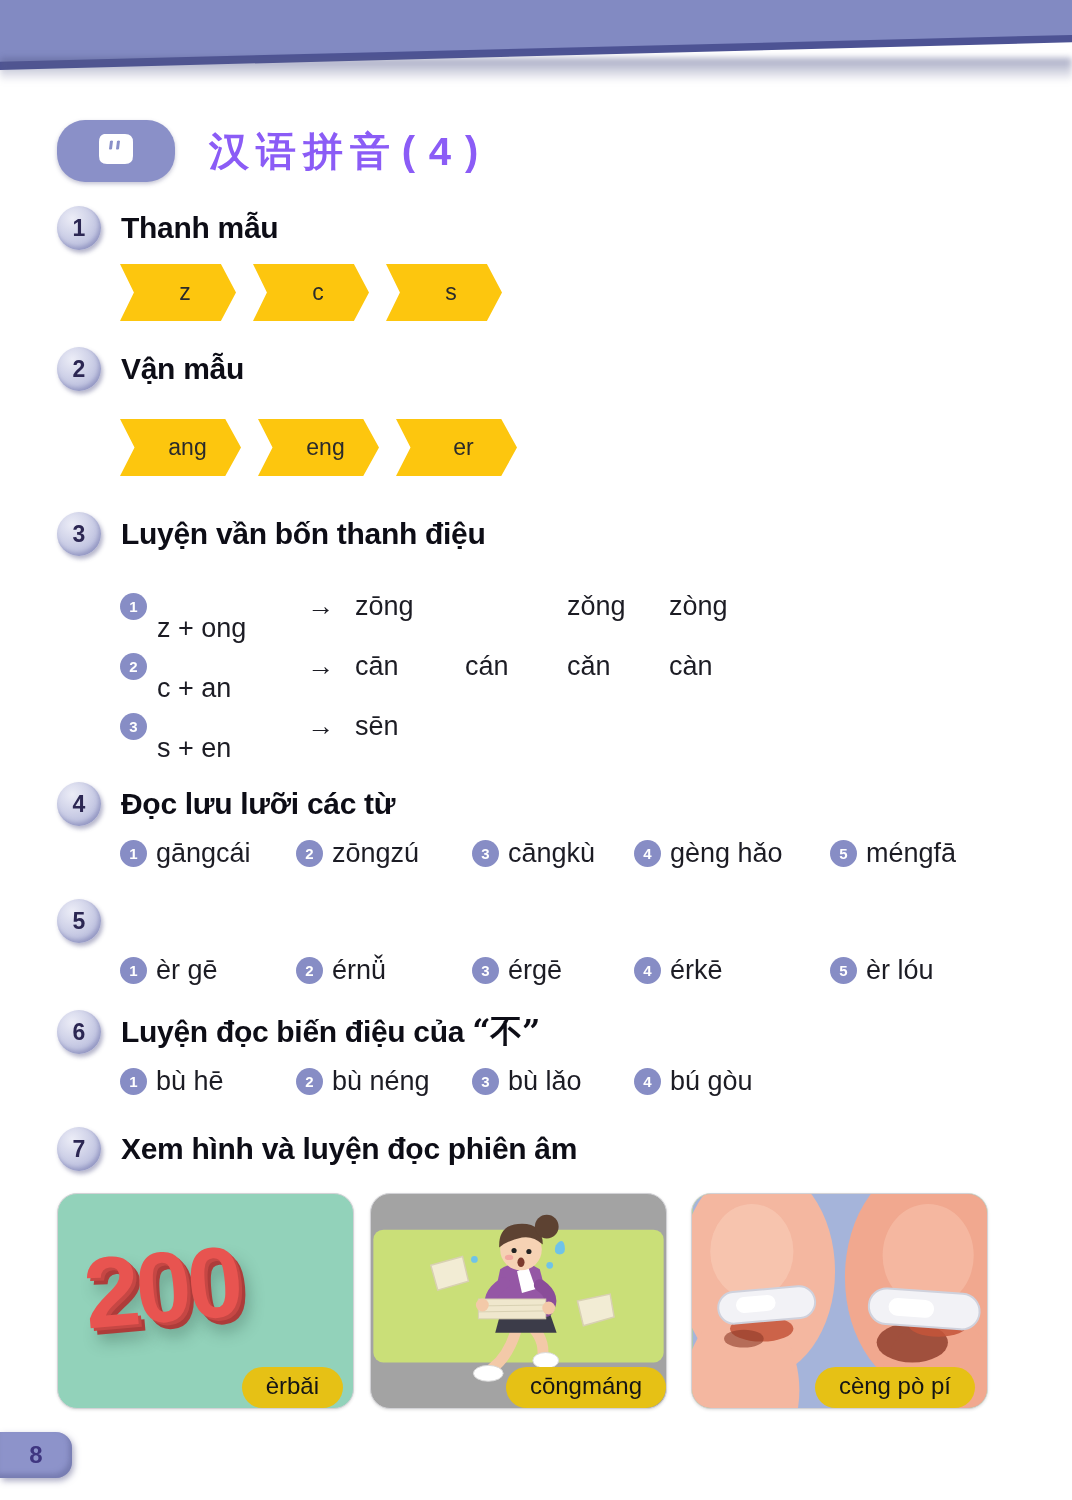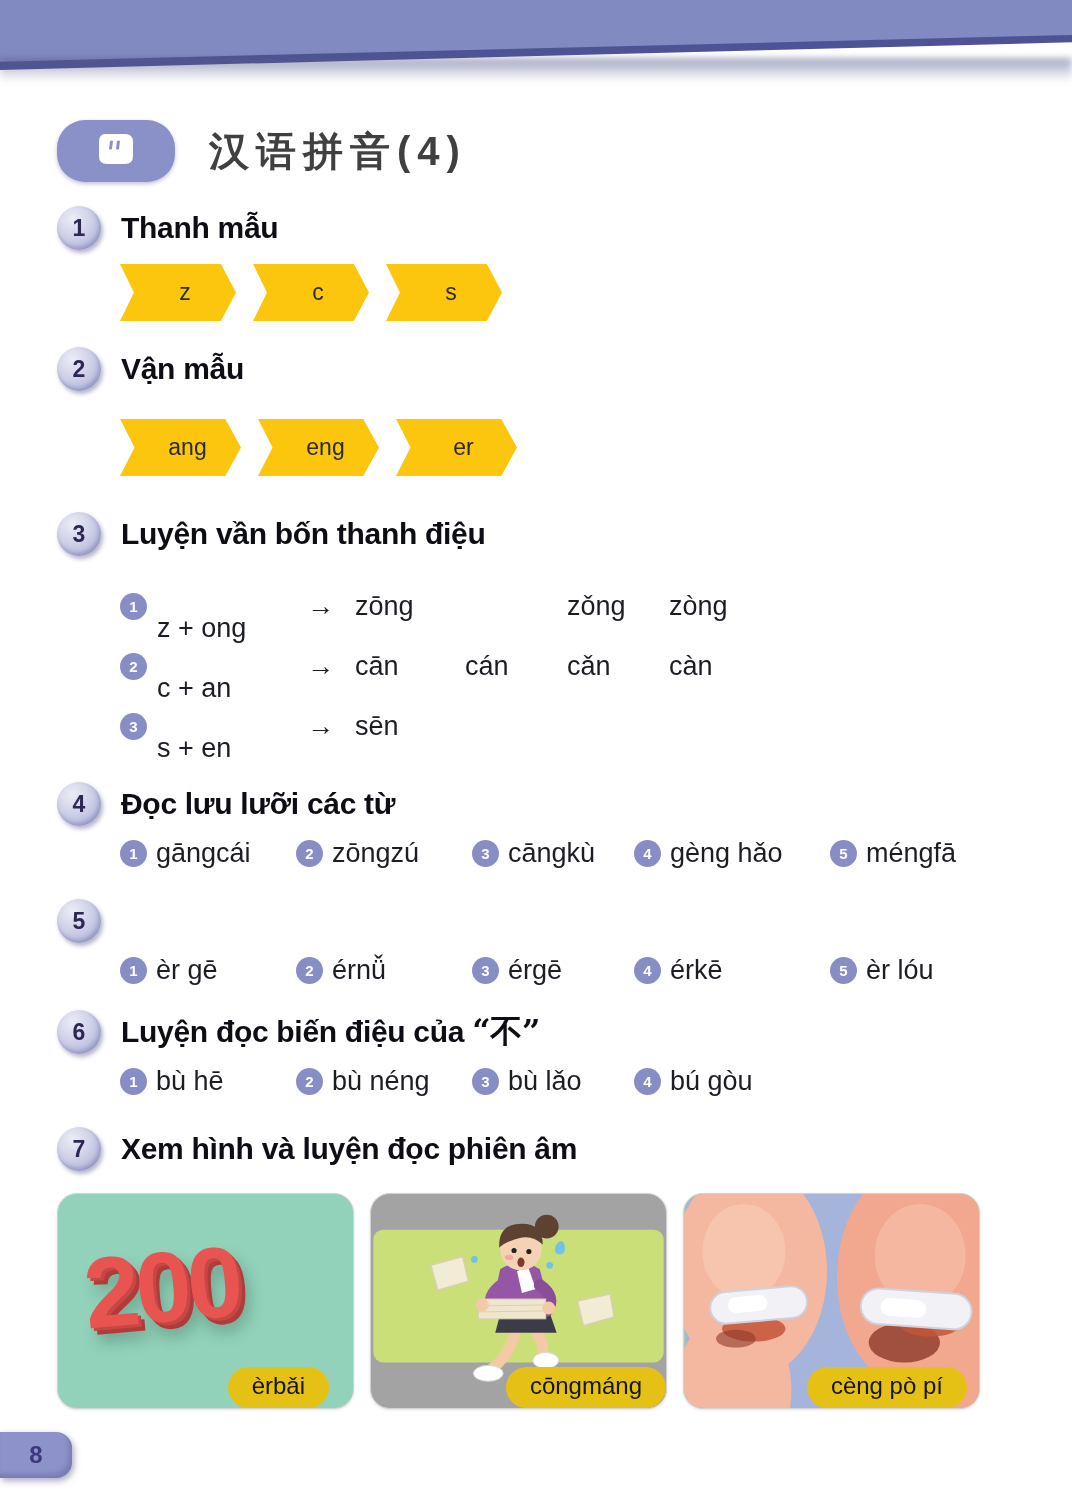--- a/index.html
+++ b/index.html
@@ -26,22 +26,22 @@
   }
 
   
   .title-row { display:flex; align-items:center; gap:34px; margin:28px 0 0 57px; }
   .badge {
     width:118px; height:62px; background:#8a90c8; border-radius:28px;
     display:flex; align-items:center; justify-content:center;
     box-shadow:0 2px 4px rgba(80,80,130,.35);
   }
   .page-title {
-    font-family:Liberation Sans, sans-serif;
-    font-size:40px; letter-spacing:7px; color:#404040; font-weight:600;
+    font-family:Liberation Mono, monospace;
+    font-size:40px; letter-spacing:7px; color:#8b5cf6; font-weight:600;
   }
 
   
   .section-head { display:flex; align-items:center; gap:20px; margin-left:57px; }
   .sec-circle {
     width:44px; height:44px; border-radius:50%;
     background:radial-gradient(circle at 35% 28%, #ecedf7 0%, #c7cae4 55%, #a9adD5 100%);
     box-shadow:2px 3px 4px rgba(90,90,140,.45), inset -2px -3px 4px rgba(120,124,175,.55);
     display:flex; align-items:center; justify-content:center;
     font-size:23px; font-weight:bold; color:#2c2753; flex:0 0 auto;
@@ -99,21 +99,21 @@
     border-radius:999px; padding:5px 24px 7px; font-size:24px; line-height:1.2;
     white-space:nowrap;
   }
   .card1 { background:#92d2ba; }
   .big200 {
     position:absolute; left:26px; top:36px; transform:rotate(-5deg);
     font-size:100px; font-weight:800; color:#e85450; letter-spacing:-4px;
     text-shadow:3px 3px 0 #c64744, 6px 7px 0 #ad3c3a, 8px 14px 16px rgba(30,60,50,.35);
   }
   .card2 { background:#a3a3a3; }
-  .card3 { background:#bef264; }
+  .card3 { background:#bef264;margin-left:8px; }
   .card svg { position:absolute; inset:0; width:100%; height:100%; }
 
   
   .page-tab {
     position:absolute; left:0; bottom:22px; width:72px; height:46px;
     background:#8d93ca; border-radius:0 16px 16px 0;
     box-shadow:2px 3px 6px rgba(90,90,140,.5), inset -3px -4px 5px rgba(104,108,160,.6);
     display:flex; align-items:center; justify-content:center;
     font-size:24px; font-weight:bold; color:#3f3680;
   }
@@ -278,21 +278,21 @@
 
 <div class="section-head mt30">
   <div class="sec-circle">7</div>
   <div class="sec-label">Xem hình và luyện đọc phiên âm</div>
 </div>
 
 <div class="cards">
 
   <div class="card card1">
     <div class="big200">200</div>
-    <div class="caption" style="right:24px;">èrbǎi</div>
+    <div class="caption" style="right:10px;">èrbǎi</div>
   </div>
 
   <div class="card card2">
     <svg viewBox="0 0 297 216">
       <rect x="2" y="36" width="293" height="134" rx="10" fill="#cadf78"></rect>
       <g fill="#f2ecd4" stroke="#d8d0b2" stroke-width="1.5">
         <path d="M60 72 l32 -9 6 25 -31 9 z"></path>
         <path d="M208 108 l33 -7 4 23 -31 9 z"></path>
       </g>
       <g fill="#6fc3e8">

